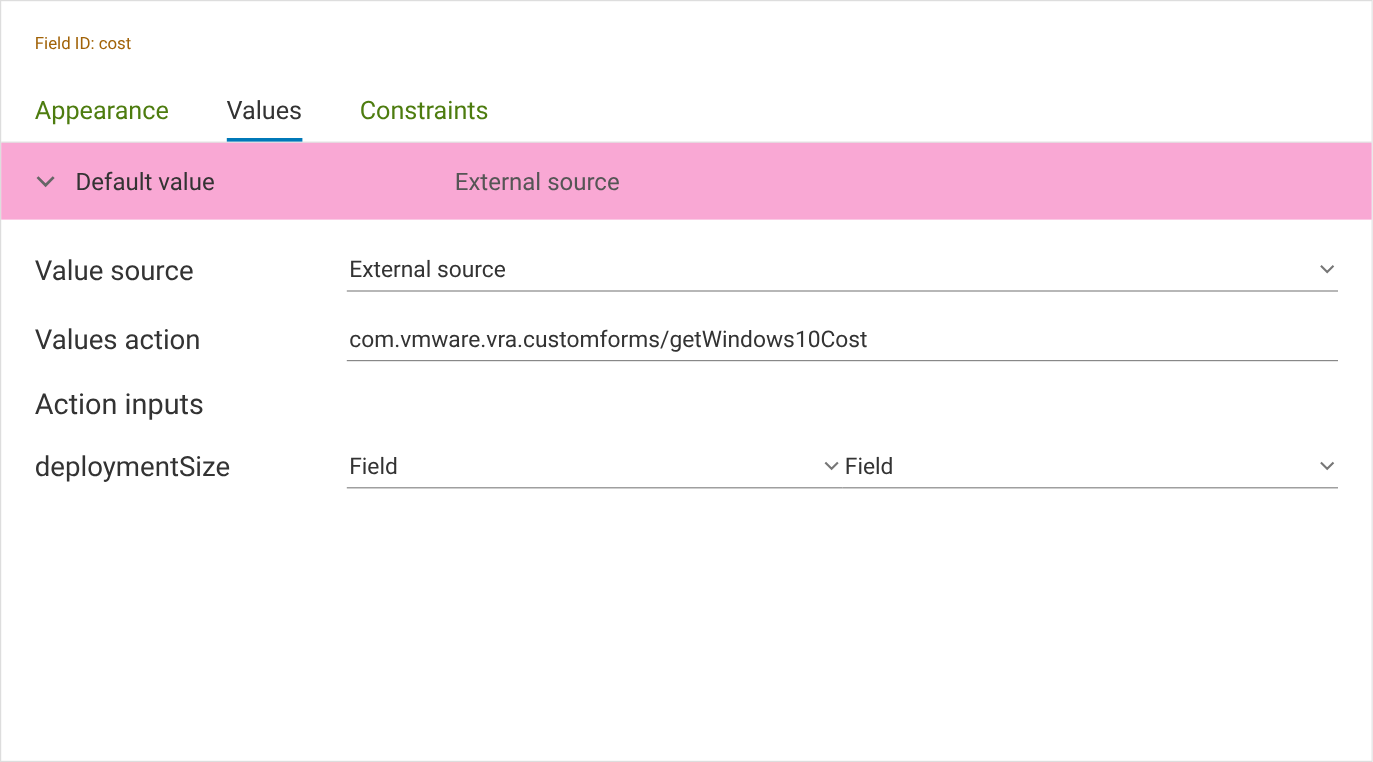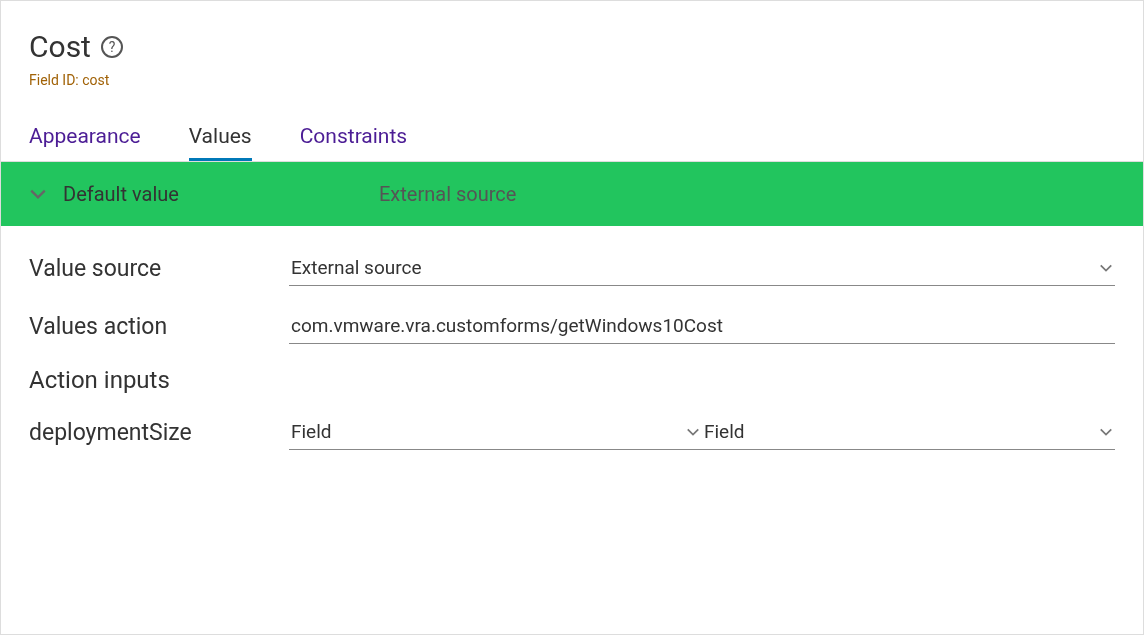--- a/index.html
+++ b/index.html
@@ -51,33 +51,33 @@
       color: #a16207;
     }
     .tabs {
       display: flex;
       gap: 48px;
       padding: 24px 28px 0 28px;
       border-bottom: 1px solid #ddd;
     }
     .tab {
       font-size: 21px;
-      color: #4c1d95;
+      color: #4d7c0f;
       padding-bottom: 10px;
       cursor: pointer;
       border-bottom: 3px solid transparent;
     }
     .tab.active {
       color: #333;
       border-bottom: 3px solid #0079b8;
     }
     .section-header {
       display: flex;
       align-items: center;
-      background: #22c55e;
+      background: #f9a8d4;
       padding: 20px 28px;
       gap: 16px;
     }
     .chevron {
       width: 18px;
       height: 18px;
       display: inline-block;
       cursor: pointer;
     }
     .chevron svg {
@@ -143,24 +143,20 @@
       font-size: 24px;
       color: #333;
       margin-bottom: 20px;
     }
   </style>
 </head>
 <body>
 
 <div class="panel">
   <div class="header">
-    <div class="title-row">
-      <span class="title">Cost</span>
-      <span class="help-icon">?</span>
-    </div>
     <div class="field-id">Field ID: cost</div>
   </div>
 
   <div class="tabs">
     <div class="tab">Appearance</div>
     <div class="tab active">Values</div>
     <div class="tab">Constraints</div>
   </div>
 
   <div class="section-header">

